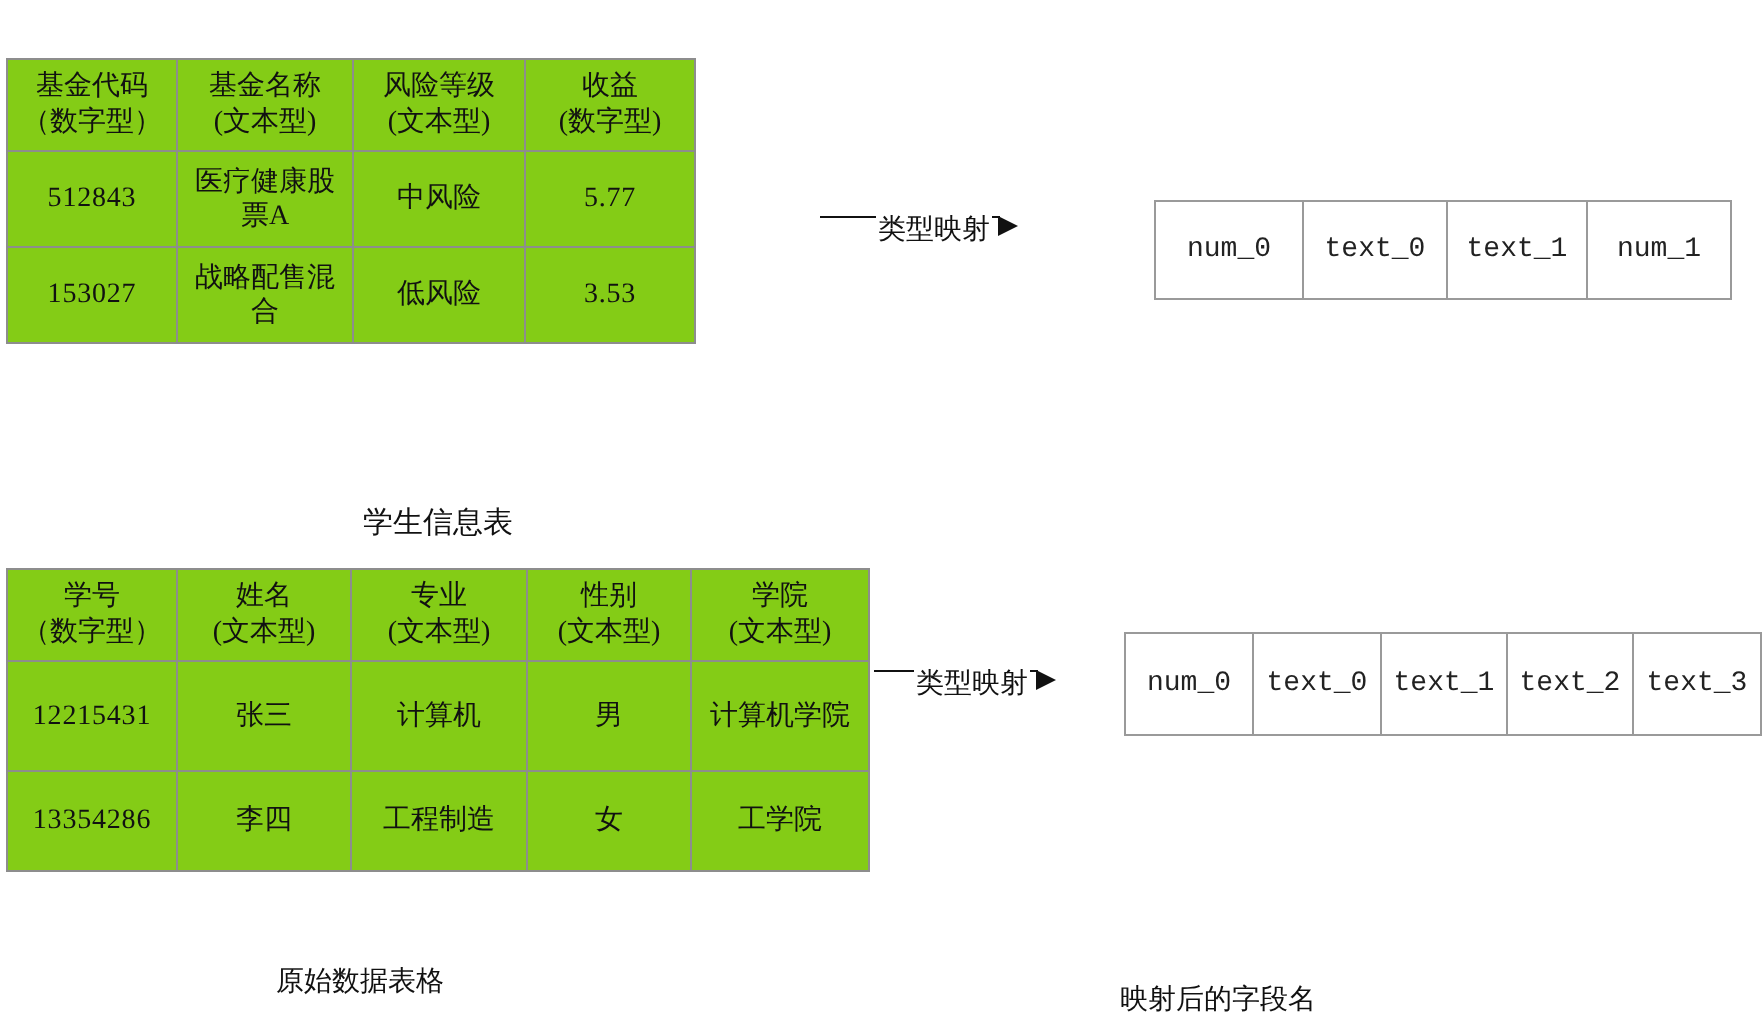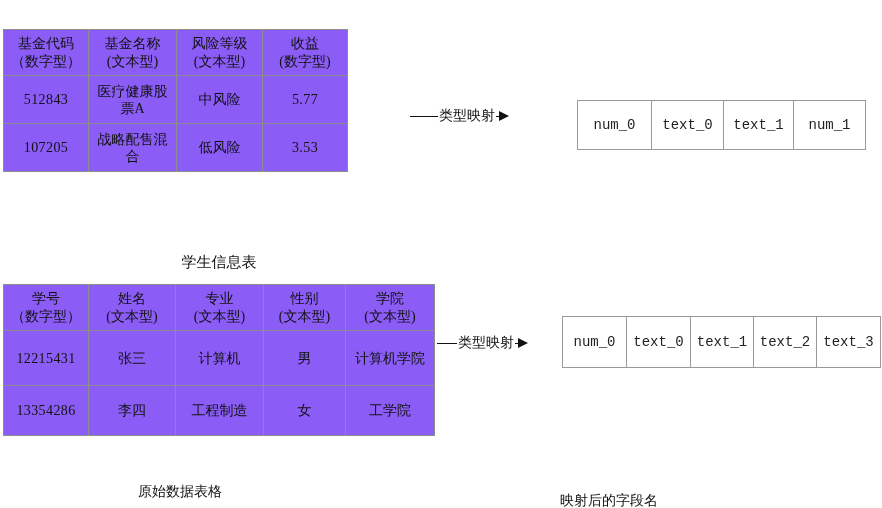--- a/index.html
+++ b/index.html
@@ -37,21 +37,21 @@
     line-height: 18px;
     white-space: nowrap;
     color: #111;
   }
 
   
   .data-table {
     position: absolute;
     border-collapse: collapse;
     table-layout: fixed;
-    background: #8b5cf6;
+    background: #84cc16;
   }
   .data-table td {
     border: 1px solid #8d8d8d;
     text-align: center;
     vertical-align: middle;
     font-size: 14px;
     line-height: 17px;
     padding: 3px 2px;
     color: #111;
   }
@@ -79,21 +79,20 @@
     font-size: 14px;
     color: #222;
     padding: 0;
     margin-left: 32px;
   }
 
   
   .arrow-group {
     position: absolute;
     display: flex;
-    align-items: center;
     white-space: nowrap;
   }
   .arrow-label {
     font-size: 14px;
     line-height: 16px;
     color: #111;
     padding: 0 1px;
   }
   .arrow-tail {
     display: inline-block;
@@ -147,21 +146,21 @@
           <span>(数字型)</span>
         </td>
       </tr>
       <tr style="height:48px;">
         <td class="num">512843</td>
         <td>医疗健康股票A</td>
         <td>中风险</td>
         <td class="num">5.77</td>
       </tr>
       <tr style="height:48px;">
-        <td class="num">107205</td>
+        <td class="num">153027</td>
         <td>战略配售混合</td>
         <td>低风险</td>
         <td class="num">3.53</td>
       </tr>
     </tbody>
   </table>
 
   <div class="arrow-group" style="left:410px; top:108px;">
     <span class="arrow-tail" style="width:28px;"></span>
     <span class="arrow-label">类型映射</span>

